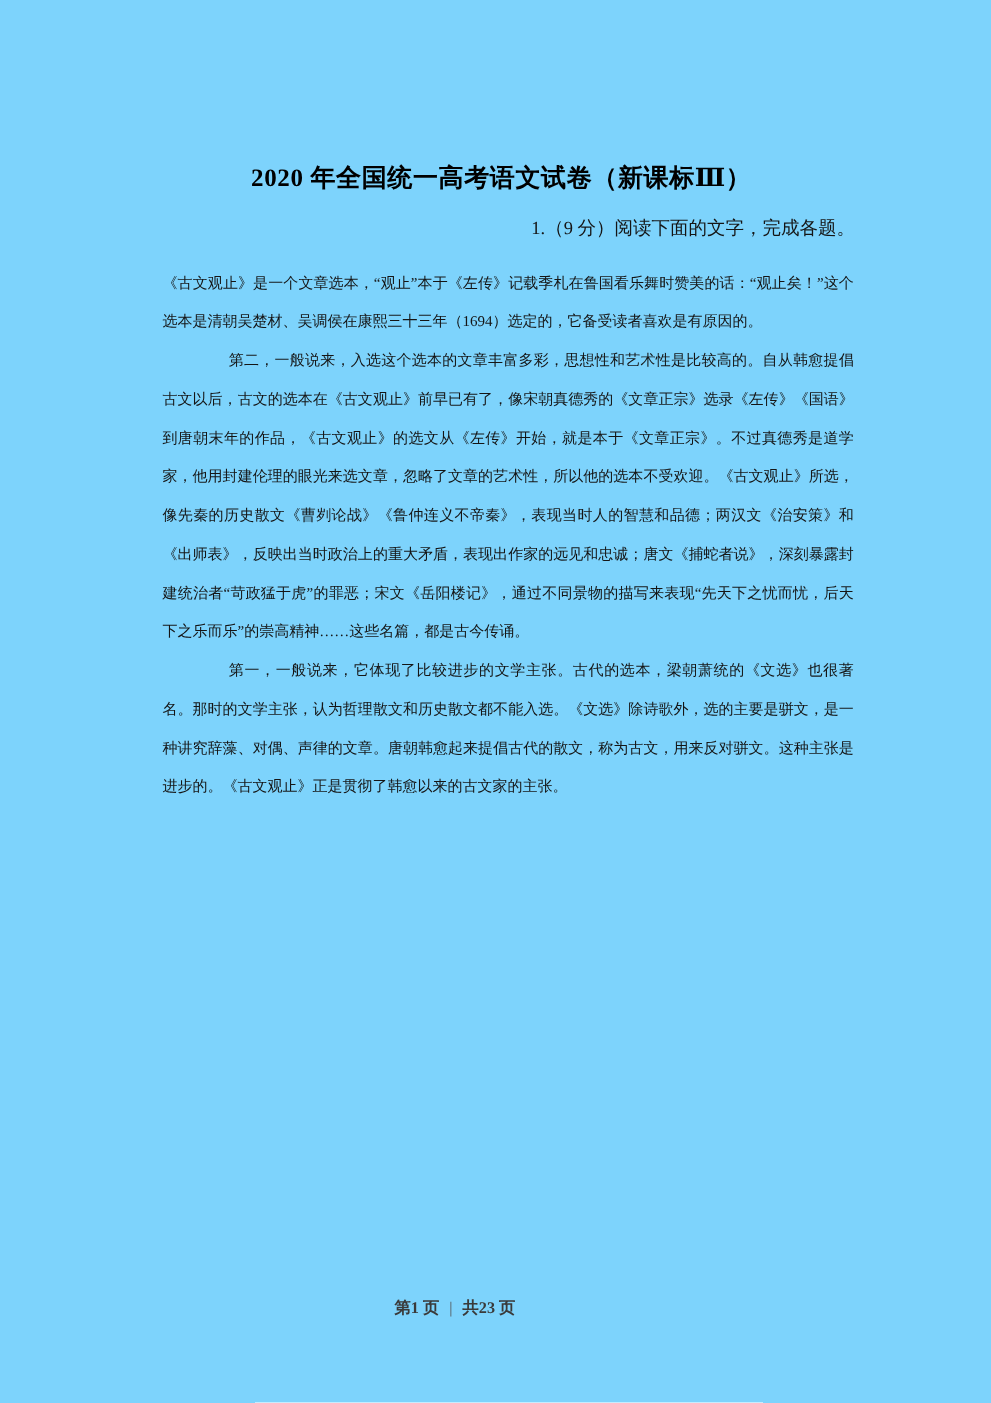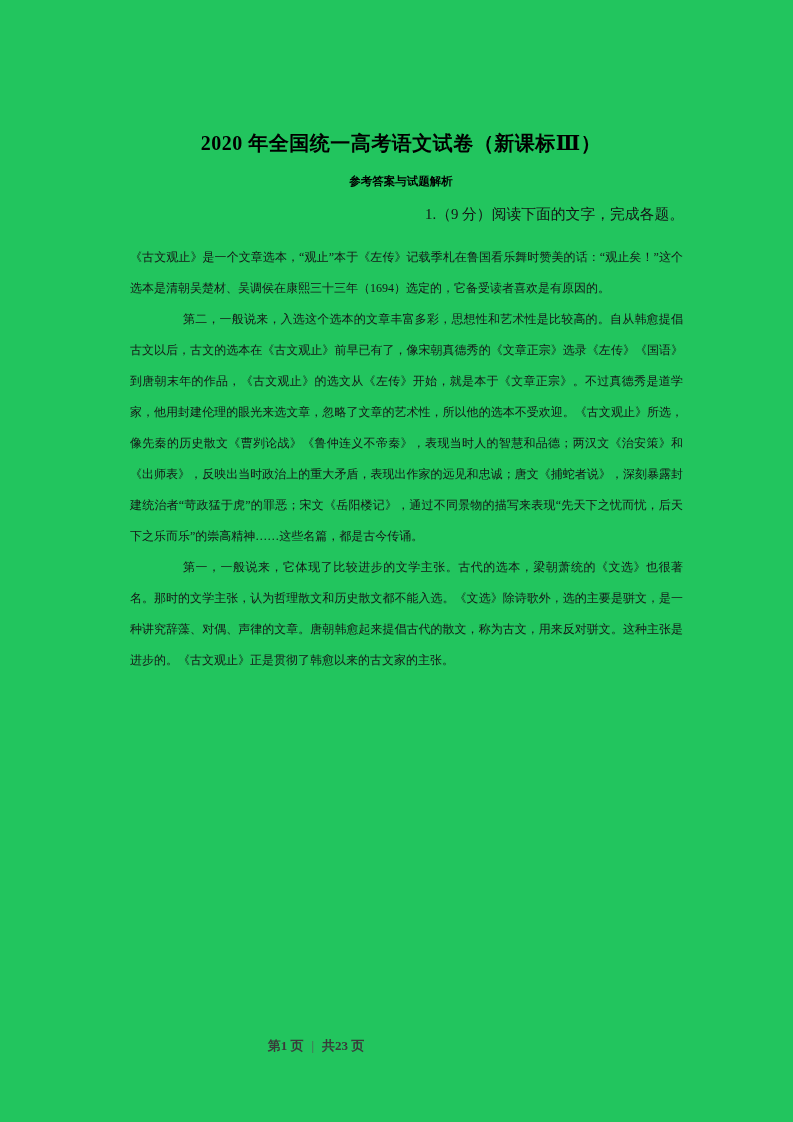--- a/index.html
+++ b/index.html
@@ -4,21 +4,21 @@
 <style>
   html, body {
     margin: 0;
     padding: 0;
     background: #ffffff;
   }
   .page {
     position: relative;
     width: 793px;
     height: 1122px;
-    background: #22c55e;
+    background: #7dd3fc;
     overflow: hidden;
     font-family: "Liberation Serif", "DejaVu Serif", serif;
     color: #151515;
   }
   .content {
     margin-left: 118px;
     width: 566px;
   }
   .doc-title {
     margin: 128px 0 0 0;
@@ -72,35 +72,35 @@
   .page-footer {
     position: absolute;
     top: 1038px;
     left: 0;
     width: 632px;
     text-align: center;
     font-size: 13px;
     line-height: 15px;
     color: #3a3a3a;
     font-weight: 600;
+    padding-left: 48px;
   }
   .page-footer .sep {
     display: inline-block;
     margin: 0 8px;
     font-weight: 400;
     color: #555555;
   }
 </style>
 </head>
 <body>
 
 <div class="page">
   <div class="content">
     <h1 class="doc-title">2020 年全国统一高考语文试卷（新课标Ⅲ）</h1>
-    <div class="doc-subtitle">参考答案与试题解析</div>
     <div class="question-intro">1.（9 分）阅读下面的文字，完成各题。</div>
     <div class="passage">
         <p>《古文观止》是一个文章选本，“观止”本于《左传》记载季札在鲁国看乐舞时赞美的话：“观止矣！”这个选本是清朝吴楚材、吴调侯在康熙三十三年（1694）选定的，它备受读者喜欢是有原因的。</p>
         <p>第二，一般说来，入选这个选本的文章丰富多彩，思想性和艺术性是比较高的。自从韩愈提倡古文以后，古文的选本在《古文观止》前早已有了，像宋朝真德秀的《文章正宗》选录《左传》《国语》到唐朝末年的作品，《古文观止》的选文从《左传》开始，就是本于《文章正宗》。不过真德秀是道学家，他用封建伦理的眼光来选文章，忽略了文章的艺术性，所以他的选本不受欢迎。《古文观止》所选，像先秦的历史散文《曹刿论战》《鲁仲连义不帝秦》，表现当时人的智慧和品德；两汉文《治安策》和《出师表》，反映出当时政治上的重大矛盾，表现出作家的远见和忠诚；唐文《捕蛇者说》，深刻暴露封建统治者“苛政猛于虎”的罪恶；宋文《岳阳楼记》，通过不同景物的描写来表现“先天下之忧而忧，后天下之乐而乐”的崇高精神……这些名篇，都是古今传诵。</p>
         <p>第一，一般说来，它体现了比较进步的文学主张。古代的选本，梁朝萧统的《文选》也很著名。那时的文学主张，认为哲理散文和历史散文都不能入选。《文选》除诗歌外，选的主要是骈文，是一种讲究辞藻、对偶、声律的文章。唐朝韩愈起来提倡古代的散文，称为古文，用来反对骈文。这种主张是进步的。《古文观止》正是贯彻了韩愈以来的古文家的主张。</p>
       </div>
   </div>
   <div class="page-footer">
     <span>第1 页</span><span class="sep">|</span><span>共23 页</span>
   </div>

